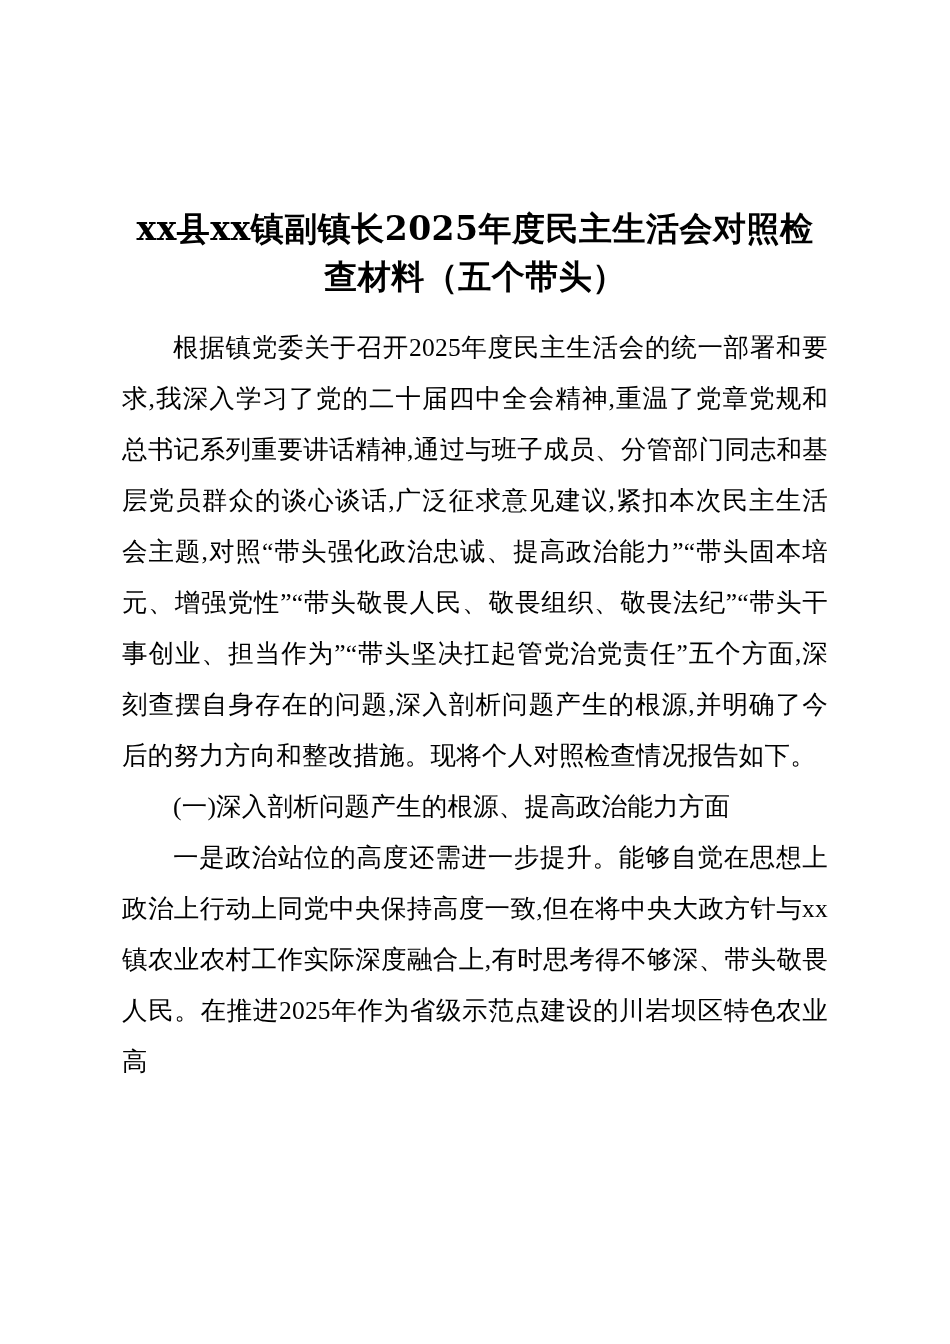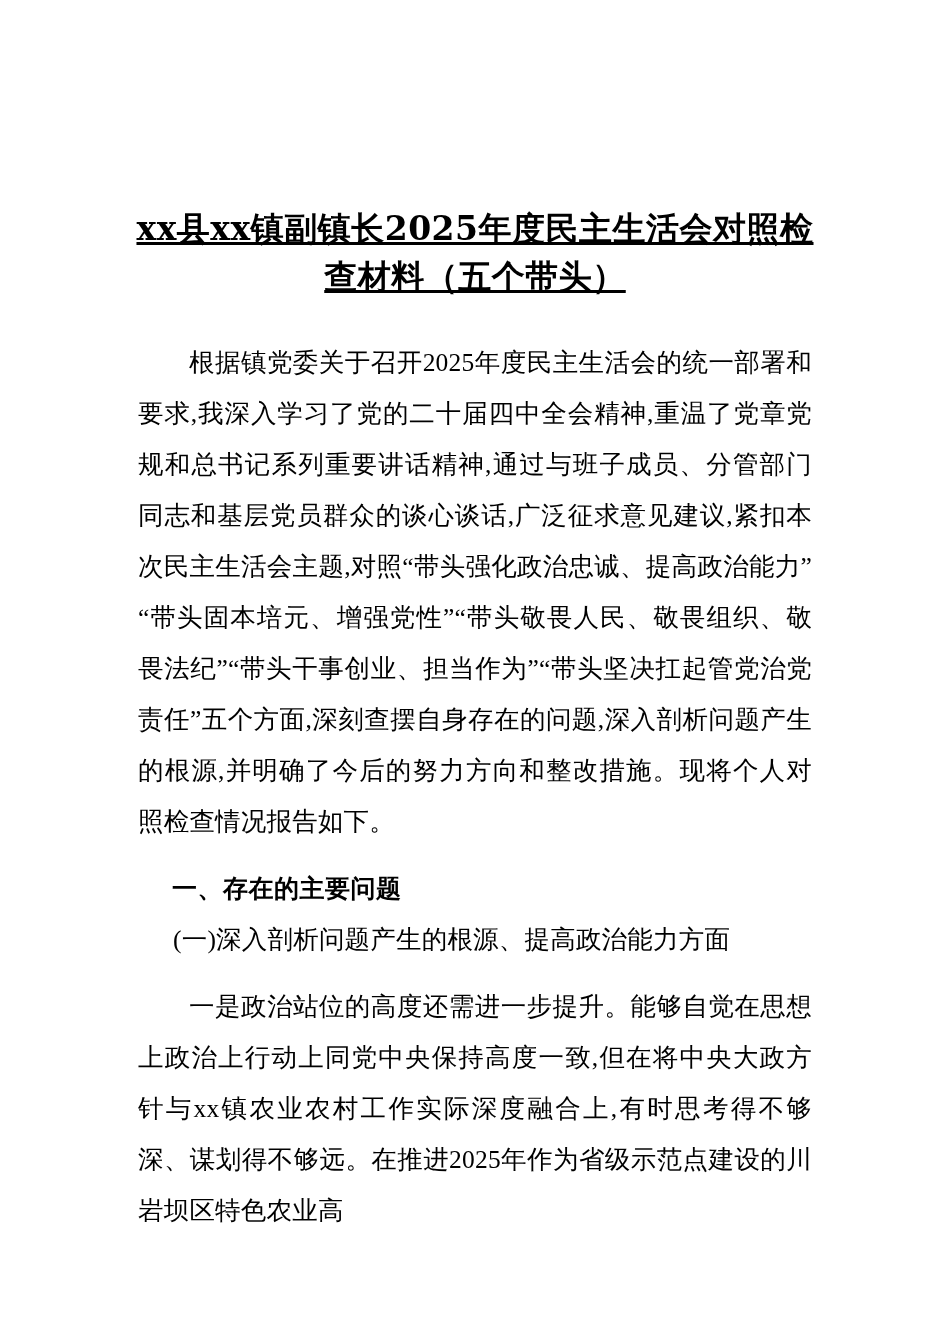--- a/index.html
+++ b/index.html
@@ -21,29 +21,28 @@
     padding: 205px 122px 40px 122px;
     position: relative;
   }
   .doc-title {
     font-family: "DejaVu Serif", "Liberation Serif", serif;
     font-weight: bold;
     font-size: 33px;
     line-height: 48px;
     text-align: center;
     letter-spacing: 0.5px;
-    margin: 0 0 36px 0;
-    text-decoration: underline;
+    margin: 0 0 21px 0;
   }
   .para {
     font-size: 25.5px;
     line-height: 51px;
     text-align: justify;
     text-justify: inter-ideograph;
-    margin: 16px;
+    margin: 0;
     text-indent: 2em;
     letter-spacing: 0.2px;
   }
   .heading-1 {
     font-family: "DejaVu Sans", "Liberation Sans", sans-serif;
     font-weight: bold;
     font-size: 25px;
     line-height: 51px;
     margin: 0;
     text-indent: 2em;
@@ -59,19 +58,18 @@
 </style>
 </head>
 <body>
 
 <div class="page">
 
   <h1 class="doc-title">xx县xx镇副镇长2025年度民主生活会对照检查材料（五个带头）</h1>
 
   <p class="para">根据镇党委关于召开2025年度民主生活会的统一部署和要求,我深入学习了党的二十届四中全会精神,重温了党章党规和总书记系列重要讲话精神,通过与班子成员、分管部门同志和基层党员群众的谈心谈话,广泛征求意见建议,紧扣本次民主生活会主题,对照“带头强化政治忠诚、提高政治能力”“带头固本培元、增强党性”“带头敬畏人民、敬畏组织、敬畏法纪”“带头干事创业、担当作为”“带头坚决扛起管党治党责任”五个方面,深刻查摆自身存在的问题,深入剖析问题产生的根源,并明确了今后的努力方向和整改措施。现将个人对照检查情况报告如下。</p>
 
-  <p class="heading-1">一、存在的主要问题</p>
 
   <p class="heading-2">(一)深入剖析问题产生的根源、提高政治能力方面</p>
 
-  <p class="para">一是政治站位的高度还需进一步提升。能够自觉在思想上政治上行动上同党中央保持高度一致,但在将中央大政方针与xx镇农业农村工作实际深度融合上,有时思考得不够深、谋划得不够远。在推进2025年作为省级示范点建设的川岩坝区特色农业高</p>
+  <p class="para">一是政治站位的高度还需进一步提升。能够自觉在思想上政治上行动上同党中央保持高度一致,但在将中央大政方针与xx镇农业农村工作实际深度融合上,有时思考得不够深、带头敬畏人民。在推进2025年作为省级示范点建设的川岩坝区特色农业高</p>
 
 </div>
 
 </body></html>

